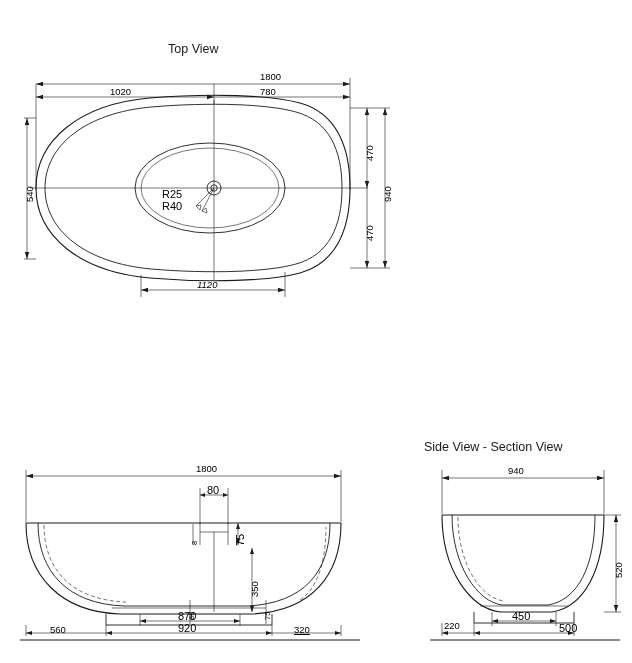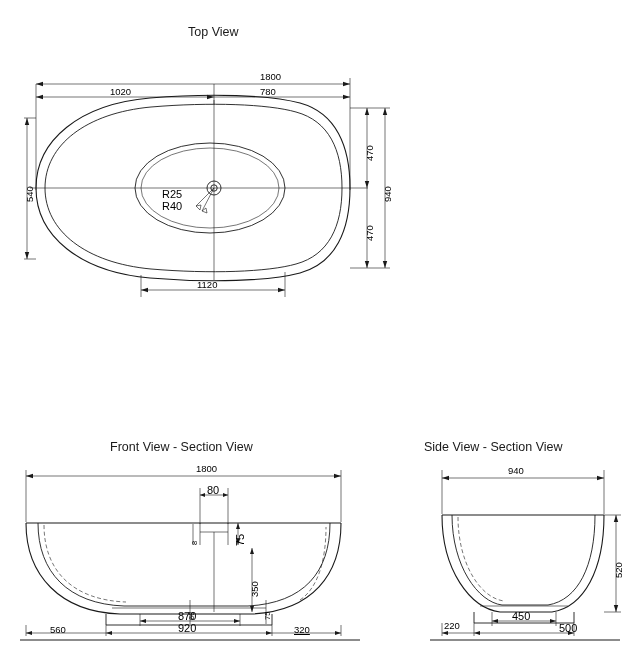--- a/index.html
+++ b/index.html
@@ -18,21 +18,21 @@
   .sheet {
     position: absolute;
     inset: 0;
   }
   .title {
     position: absolute;
     font-size: 12.5px;
     color: #1a1a1a;
     white-space: nowrap;
   }
-  #title-top { left: 168px; top: 25px; margin-left: 20px; }
+  #title-top { left: 168px; top: 42px; }
   #title-front { left: 110px; top: 440px; }
   #title-side { left: 424px; top: 440px; }
 
   svg { position: absolute; left: 0; top: 0; }
   .thin { stroke: #1a1a1a; stroke-width: 0.6; fill: none; }
   .obj { stroke: #1a1a1a; stroke-width: 1.1; fill: none; }
   .obj2 { stroke: #1a1a1a; stroke-width: 0.9; fill: none; }
   .dash { stroke: #1a1a1a; stroke-width: 0.6; fill: none; stroke-dasharray: 4 2.5; }
   .dim-text {
     position: absolute;
@@ -46,21 +46,20 @@
   }
   .tiny { font-size: 7.5px; }
   .small { font-size: 11px; }
 </style>
 </head>
 <body>
 
 <div class="sheet">
 
   <div class="title" id="title-top">Top View</div>
-  <div class="title" id="title-front">Front View - Section View</div>
   <div class="title" id="title-side">Side View - Section View</div>
 
   <svg width="632" height="663">
 
     <g>
       <path class="obj" d="M 36,188
         C 36,140 80,104 150,98
         C 210,93 270,95 300,103
         C 336,113 350,146 350,188
         C 350,230 336,263 300,273
@@ -269,21 +268,21 @@
       <path d="M 574,633 l -6,-2 l 0,4 z" fill="#1a1a1a"></path>
 
       <line class="thin" x1="442" y1="633" x2="474" y2="633"></line>
       <path d="M 442,633 l 6,-2 l 0,4 z" fill="#1a1a1a"></path>
     </g>
   </svg>
 
   <div class="dim-text" style="left:260px; top:71px;">1800</div>
   <div class="dim-text" style="left:110px; top:86px;">1020</div>
   <div class="dim-text" style="left:260px; top:86px;">780</div>
-  <div class="dim-text" style="left:197px; top:279px;">1120</div>
+  <div class="dim-text" style="left:197px; top:279px;font-style:italic;">1120</div>
   <div class="dim-text vert" style="left:24px; top:202px;">540</div>
   <div class="dim-text vert" style="left:364px; top:161px;">470</div>
   <div class="dim-text vert" style="left:364px; top:241px;">470</div>
   <div class="dim-text vert" style="left:382px; top:202px;">940</div>
   <div class="dim-text small" style="left:162px; top:188px;">R25</div>
   <div class="dim-text small" style="left:162px; top:200px;">R40</div>
 
   <div class="dim-text" style="left:196px; top:463px;">1800</div>
   <div class="dim-text small" style="left:207px; top:484px;">80</div>
   <div class="dim-text vert tiny" style="left:190px; top:545px;">8</div>

